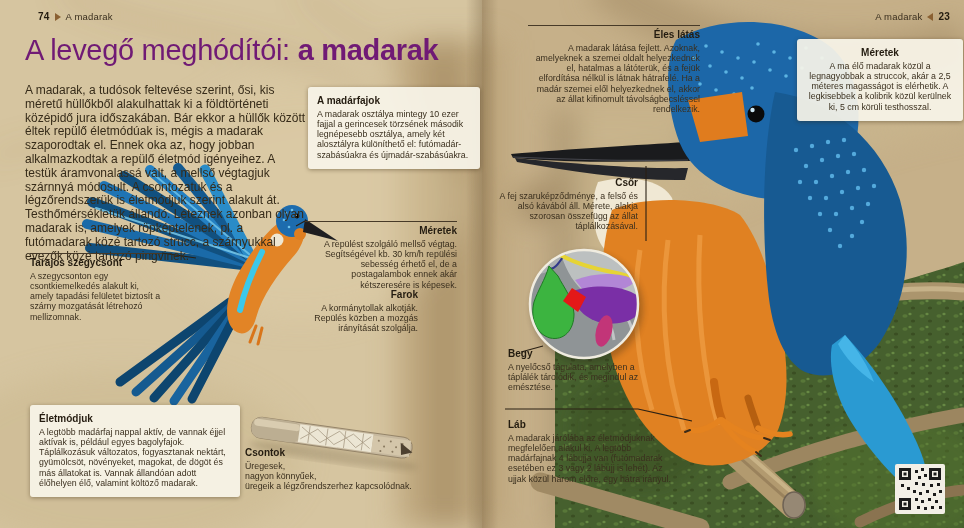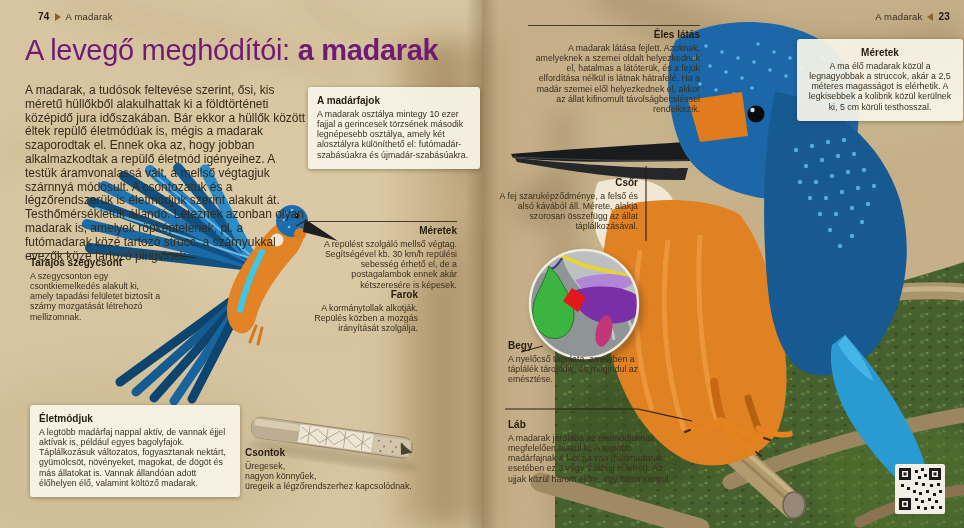--- a/index.html
+++ b/index.html
@@ -30,21 +30,21 @@
   .rule-top{border-top:1px solid #473a28; padding-top:3px;}
   #co-madarfajok{left:308px; top:87px;  width:154px;}
   #co-eles      {left:528px; top:25px;  width:172px;}
   #co-meretek   {left:797px; top:39px;  width:148px;text-align:center;}
   #co-csor      {left:498px; top:177px; width:140px;}
   #co-szarny    {left:305px; top:221px; width:152px;}
   #co-farok     {left:300px; top:289px; width:118px;}
   #co-tarajos   {left:30px;  top:253px; width:132px;}
   #co-eletmod   {left:30px;  top:405px; width:192px;}
   #co-csontok   {left:245px; top:447px; width:175px;}
-  #co-begy      {left:508px; top:340px; width:158px;}
+  #co-begy      {left:508px; top:348px; width:158px;}
   #co-lab       {left:508px; top:419px; width:168px;}
 </style>
 </head>
 <body>
 
 <div class="spread">
 
 <svg width="964" height="528" viewBox="0 0 964 528">
   <defs>
     <filter id="b3">

